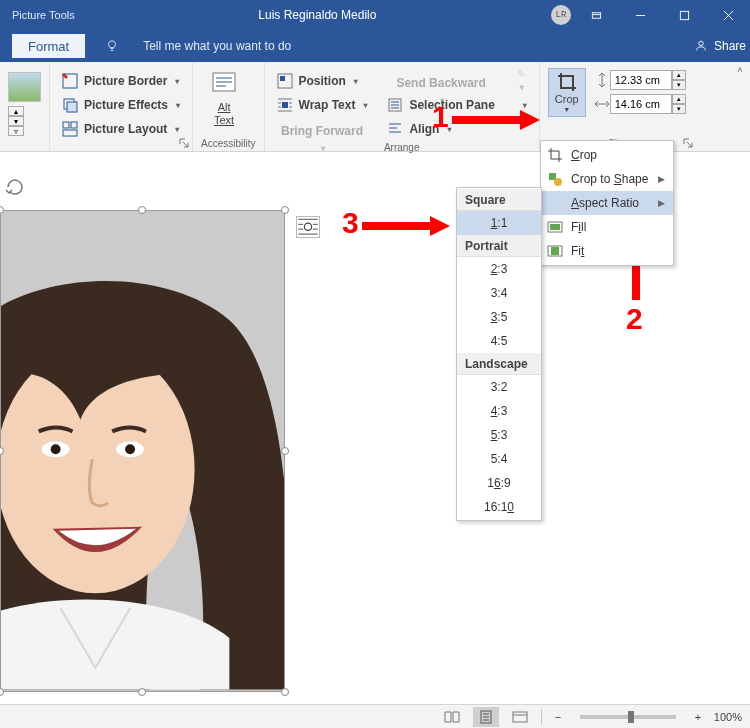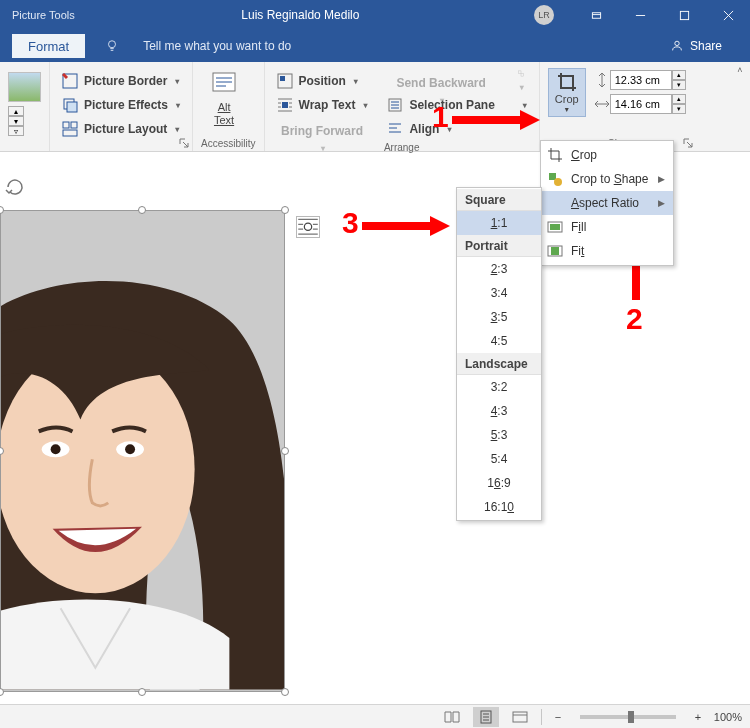--- a/index.html
+++ b/index.html
@@ -2,30 +2,30 @@
 <html><head>
 <meta charset="utf-8">
 <style>
   * { box-sizing: border-box; margin: 0; padding: 0; font-family: "Segoe UI", Arial, sans-serif; }
   body { width: 750px; height: 728px; background: #fff; overflow: hidden; position: relative; }
   
   
   .titlebar { height: 30px; background: #2b579a; display: flex; align-items: center; color: #fff; font-size: 12px; }
   .title-tools { padding: 5px 12px; font-size: 11px; color: #e0e8f5; }
   .title-doc { flex: 1; text-align: center; }
-  .title-avatar { width: 20px; height: 20px; border-radius: 50%; background: #d0d0d0; color: #555; font-size: 9px; display: flex; align-items: center; justify-content: center; margin: 0 20px; }
+  .title-avatar { width: 20px; height: 20px; border-radius: 50%; background: #d0d0d0; color: #555; font-size: 9px; display: flex; align-items: center; justify-content: center; margin: 0 3px; font-family: Liberation Mono, monospace; }
   .title-btn { width: 44px; height: 30px; display: flex; align-items: center; justify-content: center; cursor: pointer; }
   .title-btn svg { width: 11px; height: 11px; stroke: #fff; fill: none; stroke-width: 1; }
 
   
   .tabrow { height: 32px; background: #2b579a; display: flex; align-items: center; }
   .tab { height: 24px; padding: 0 16px; background: #eef3f8; color: #2b579a; font-size: 13px; display: flex; align-items: center; margin-left: 12px; }
   .tellme { margin-left: 20px; display: flex; align-items: center; color: #e0e8f5; font-size: 12px; gap: 24px; flex: 1; }
   .tellme svg { width: 14px; height: 14px; stroke: #e0e8f5; fill: none; }
-  .share-btn { display: flex; gap: 6px; color: #fff; font-size: 12px; margin-right: 28px; cursor: pointer; }
+  .share-btn { display: flex; gap: 6px; color: #fff; font-size: 12px; margin-right: 4px; cursor: pointer; }
   .share-btn svg { width: 14px; height: 14px; stroke: #fff; fill: none; }
 
   
   .ribbon { height: 90px; background: #f3f3f3; border-bottom: 1px solid #d4d4d4; display: flex; position: relative; }
   .ribbon-group { border-right: 1px solid #e1e1e1; padding: 4px 8px 0; display: flex; flex-direction: column; }
   .group-label { font-size: 10px; color: #666; text-align: center; padding: 2px 0; margin-top: auto; }
   .group-dialog { position: absolute; bottom: 2px; right: 2px; width: 12px; height: 12px; }
   
   .btn-stack { display: flex; flex-direction: column; gap: 2px; }
   .btn-item { display: flex; align-items: center; gap: 6px; height: 22px; padding: 0 4px; font-size: 12px; color: #444; cursor: pointer; white-space: nowrap; font-weight: bold; }

